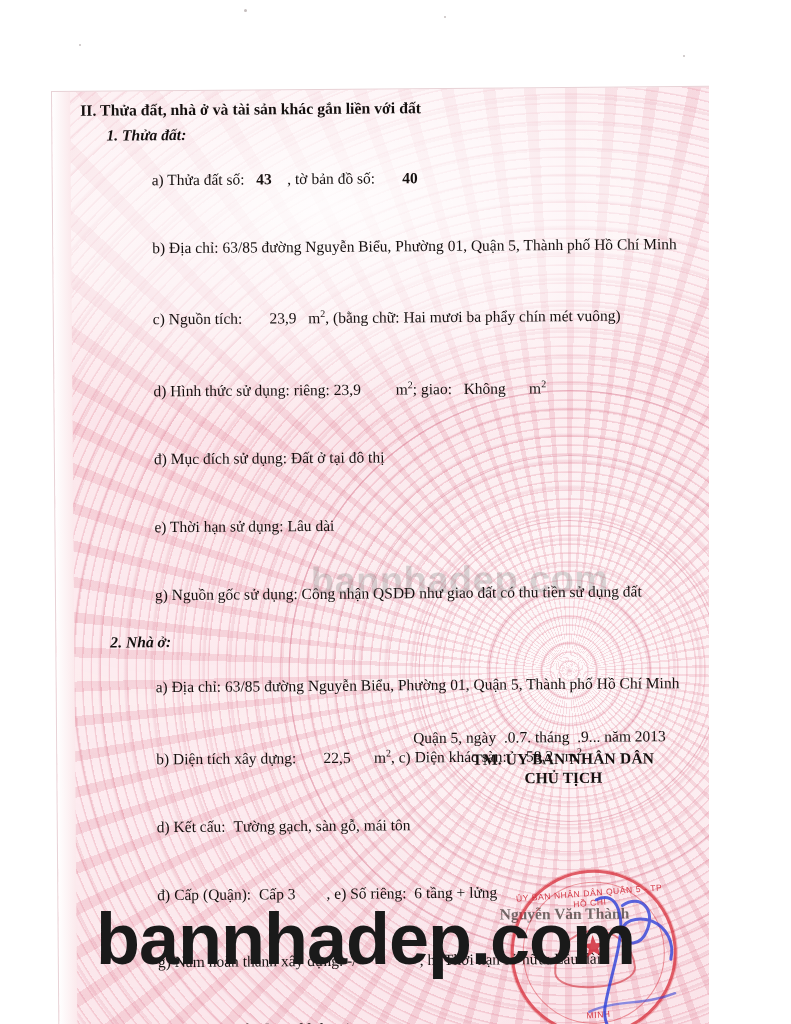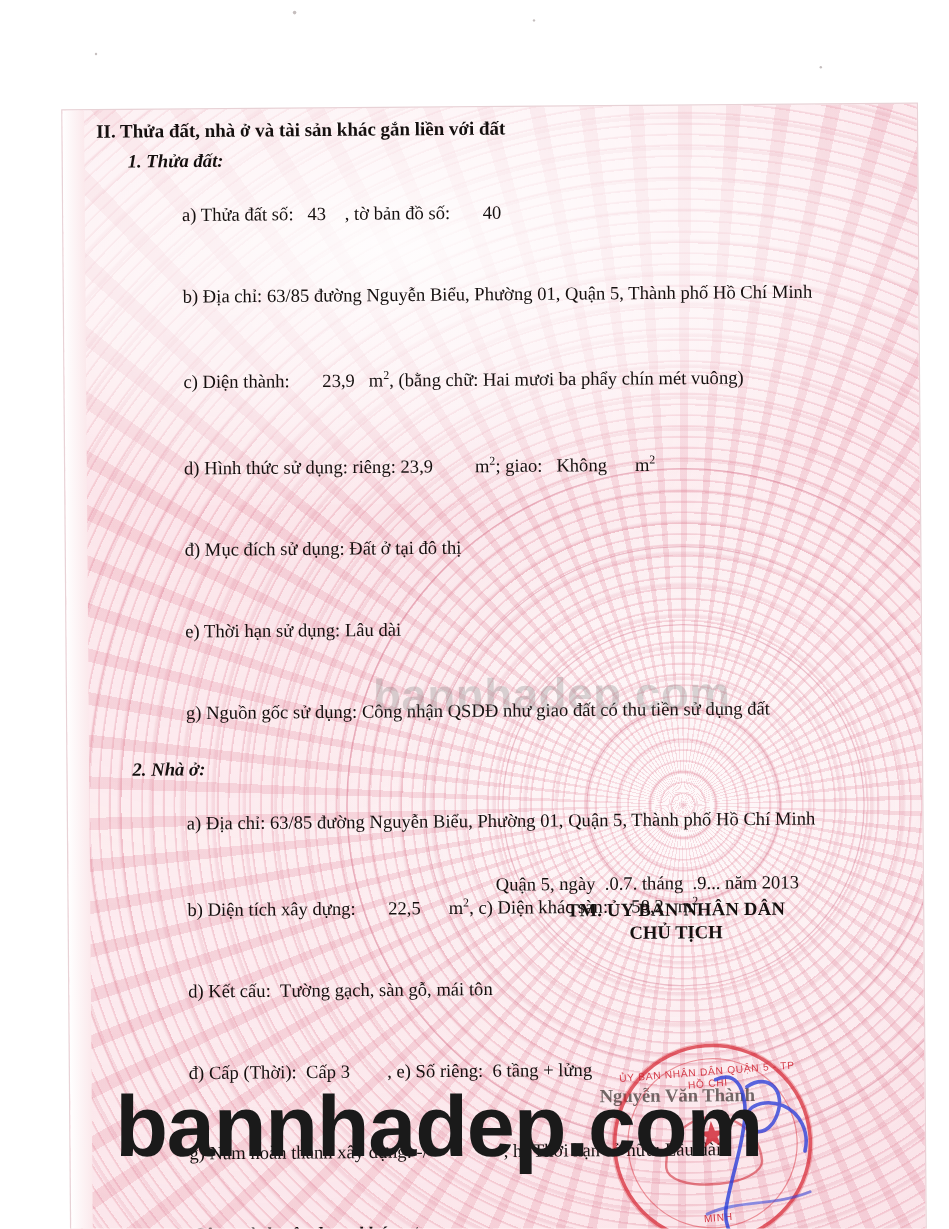--- a/index.html
+++ b/index.html
@@ -2,21 +2,21 @@
 <html lang="vi"><head>
 <meta charset="utf-8">
 <style>
   html, body {
     margin: 0;
     padding: 0;
     background: #ffffff;
   }
   #page {
     position: relative;
-    width: 791px;
+    width: 709px;
     height: 1024px;
     overflow: hidden;
     background: #ffffff;
     font-family: "Liberation Serif", serif;
   }
 
   
   .sheet {
     position: absolute;
     left: 52px;
@@ -79,21 +79,21 @@
     margin-bottom: 2px;
   }
   .sub-title {
     font-weight: bold;
     font-style: italic;
     font-size: 15.6px;
   }
   .indent1 { padding-left: 26px; }
   .indent2 { padding-left: 40px; }
   .row { white-space: pre; }
-  .bold { font-weight: normal; }
+  .bold { font-weight: bold; }
   .sup { font-size: 10px; vertical-align: super; }
 
   
   .sign-block {
     position: absolute;
     right: 46px;
     top: 640px;
     width: 320px;
     text-align: center;
     font-size: 15.5px;
@@ -236,21 +236,21 @@
 
       <div class="indent2 row">
         <span>a) Thửa đất số:</span><span>&nbsp;&nbsp;&nbsp;</span><span class="bold">43</span><span>&nbsp;&nbsp;&nbsp;&nbsp;</span><span>, tờ bản đồ số:</span><span>&nbsp;&nbsp;&nbsp;&nbsp;&nbsp;&nbsp;&nbsp;</span><span class="bold">40</span>
       </div>
 
       <div class="indent2 row">
         <span>b) Địa chỉ:</span><span>&nbsp;</span><span>63/85 đường Nguyễn Biểu, Phường 01, Quận 5, Thành phố Hồ Chí Minh</span>
       </div>
 
       <div class="indent2 row">
-        <span>c) Diện thành:</span><span>&nbsp;&nbsp;&nbsp;&nbsp;&nbsp;&nbsp;&nbsp;</span><span>23,9</span><span>&nbsp;&nbsp;&nbsp;</span><span>m</span><span class="sup">2</span><span>, (bằng chữ: Hai mươi ba phẩy chín mét vuông)</span>
+        <span>c) Nguồn tích:</span><span>&nbsp;&nbsp;&nbsp;&nbsp;&nbsp;&nbsp;&nbsp;</span><span>23,9</span><span>&nbsp;&nbsp;&nbsp;</span><span>m</span><span class="sup">2</span><span>, (bằng chữ: Hai mươi ba phẩy chín mét vuông)</span>
       </div>
 
       <div class="indent2 row">
         <span>d) Hình thức sử dụng: riêng:</span><span>&nbsp;</span><span>23,9</span><span>&nbsp;&nbsp;&nbsp;&nbsp;&nbsp;&nbsp;&nbsp;&nbsp;&nbsp;</span><span>m</span><span class="sup">2</span><span>; giao:</span><span>&nbsp;&nbsp;&nbsp;</span><span>Không</span><span>&nbsp;&nbsp;&nbsp;&nbsp;&nbsp;&nbsp;</span><span>m</span><span class="sup">2</span>
       </div>
 
       <div class="indent2 row">
         <span>đ) Mục đích sử dụng:</span><span>&nbsp;</span><span>Đất ở tại đô thị</span>
       </div>
 
@@ -270,21 +270,21 @@
 
       <div class="indent2 row">
         <span>b) Diện tích xây dựng:</span><span>&nbsp;&nbsp;&nbsp;&nbsp;&nbsp;&nbsp;&nbsp;</span><span>22,5</span><span>&nbsp;&nbsp;&nbsp;&nbsp;&nbsp;&nbsp;</span><span>m</span><span class="sup">2</span><span>, c) Diện khác sàn:</span><span>&nbsp;&nbsp;&nbsp;&nbsp;&nbsp;</span><span>58,2</span><span>&nbsp;&nbsp;&nbsp;</span><span>m</span><span class="sup">2</span>
       </div>
 
       <div class="indent2 row">
         <span>d) Kết cấu:</span><span>&nbsp;&nbsp;</span><span>Tường gạch, sàn gỗ, mái tôn</span>
       </div>
 
       <div class="indent2 row">
-        <span>đ) Cấp (Thời):</span><span>&nbsp;&nbsp;</span><span>Cấp 3</span><span>&nbsp;&nbsp;&nbsp;&nbsp;&nbsp;&nbsp;&nbsp;&nbsp;</span><span>, e) Số riêng:</span><span>&nbsp;&nbsp;</span><span>6 tầng + lửng</span>
+        <span>đ) Cấp (Quận):</span><span>&nbsp;&nbsp;</span><span>Cấp 3</span><span>&nbsp;&nbsp;&nbsp;&nbsp;&nbsp;&nbsp;&nbsp;&nbsp;</span><span>, e) Số riêng:</span><span>&nbsp;&nbsp;</span><span>6 tầng + lửng</span>
       </div>
 
       <div class="indent2 row">
         <span>g) Năm hoàn thành xây dựng:</span><span>&nbsp;</span><span>-/-</span><span>&nbsp;&nbsp;&nbsp;&nbsp;&nbsp;&nbsp;&nbsp;&nbsp;&nbsp;&nbsp;&nbsp;&nbsp;&nbsp;&nbsp;&nbsp;</span><span>, h) Thời hạn sở hữu:</span><span>&nbsp;</span><span>Lâu dài</span>
       </div>
 
       <div class="indent1 row">
         <span class="sub-title">3. Công trình xây dựng khác:</span><span>&nbsp;</span><span>-/-.</span>
       </div>
 

